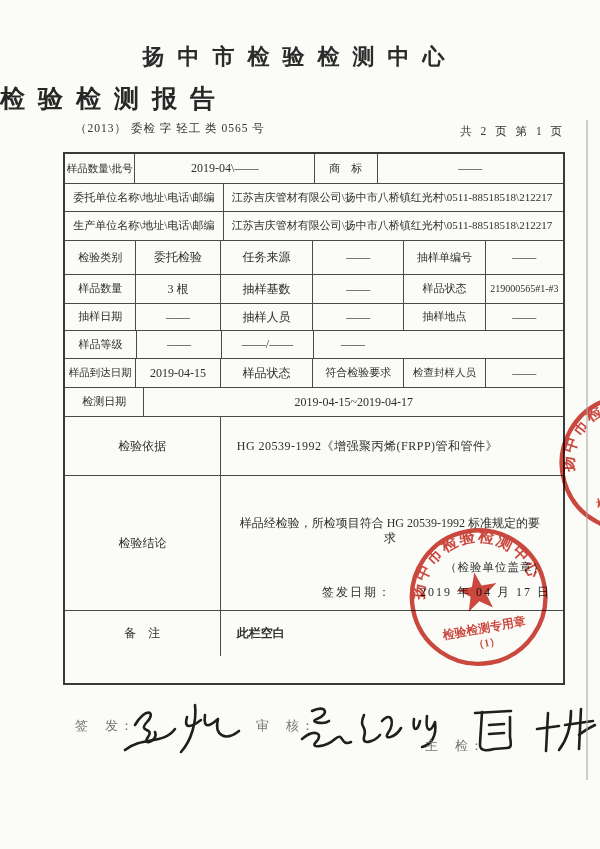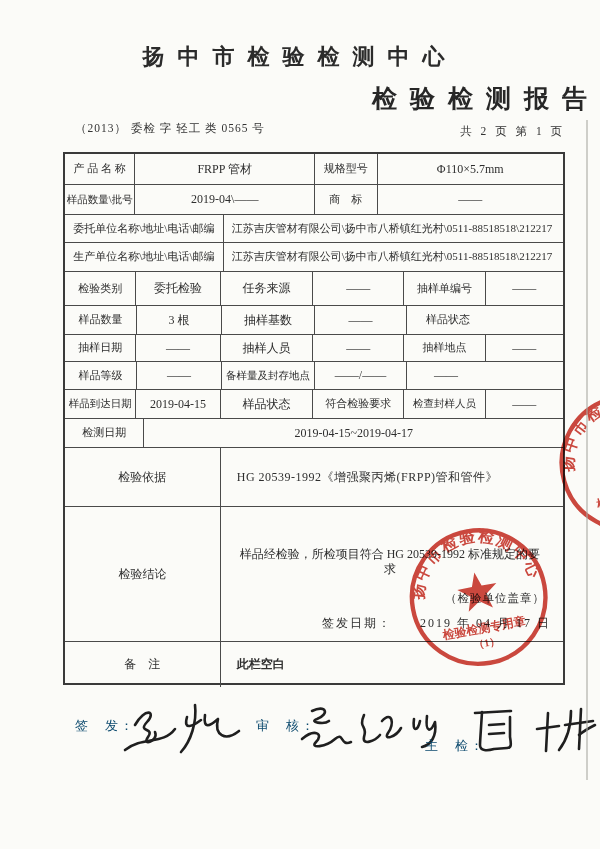--- a/index.html
+++ b/index.html
@@ -2,21 +2,21 @@
 <html><head>
 <meta charset="utf-8">
 <style>
   html,body{margin:0;padding:0;}
   body{width:600px;height:849px;background:#e9e9e6;font-family:"Liberation Serif","DejaVu Serif",serif;}
   .page{position:relative;width:600px;height:849px;background:#fbfbf8;overflow:hidden;color:#2e2e2e;}
   .scan-edge{position:absolute;left:586px;top:120px;width:2px;height:660px;background:rgba(170,170,162,.55);}
 
   
   .org-name{position:absolute;left:0;top:42px;width:600px;text-align:center;font-size:22px;font-weight:700;letter-spacing:13px;color:#2b2b2b;}
-  .report-title{position:absolute;left:0;top:82px;width:600px;text-align:right;font-size:25px;font-weight:700;letter-spacing:13px;color:#272727;}
+  .report-title{position:absolute;left:0;top:82px;width:600px;text-align:left;font-size:25px;font-weight:700;letter-spacing:13px;color:#272727;}
   .meta-line{position:absolute;left:63px;top:121px;width:502px;font-size:11.5px;color:#333;}
   .doc-no{position:absolute;left:12px;top:0;letter-spacing:1px;}
   .page-info{position:absolute;right:0;top:3px;letter-spacing:3px;}
 
   
   .tbl{position:absolute;left:63px;top:152px;width:502px;height:533px;border:2px solid #3a3a3a;box-sizing:border-box;font-size:12px;}
   .row{display:flex;border-bottom:1px solid #4a4a4a;box-sizing:border-box;}
   .row:last-child{border-bottom:none;}
   .cell{border-right:1px solid #4a4a4a;box-sizing:border-box;display:flex;align-items:center;justify-content:center;text-align:center;overflow:hidden;line-height:1.25;}
   .cell:last-child{border-right:none;}
@@ -42,21 +42,21 @@
   .note-cell{justify-content:flex-start;text-align:left;padding-left:16px;font-weight:bold;}
 
   
   .stamp{position:absolute;mix-blend-mode:multiply;opacity:.9;}
   .stamp-main{left:406px;top:524px;transform:rotate(-10deg);}
   .stamp-edge{left:556px;top:390px;transform:rotate(-16deg);}
   .stamp svg text, .stamp svg textPath{font-family:"Liberation Serif","DejaVu Serif",serif;font-weight:700;}
 
   
   .sign-row{position:absolute;left:63px;top:695px;width:520px;height:75px;}
-  .sig-label{position:absolute;font-size:13px;letter-spacing:2px;color:#0c4a6e;top:22px;}
+  .sig-label{position:absolute;font-size:13px;letter-spacing:2px;color:#737373;top:22px;}
   .lab-sign{left:12px;}
   .lab-review{left:193px;}
   .lab-chief{left:362px;margin-top:20px;}
   .sig{position:absolute;top:0;}
   .sig-1{left:52px;}
   .sig-2{left:233px;}
   .sig-3{left:404px;}
   .sig path{fill:none;stroke:#1f1f1f;stroke-width:2.6;stroke-linecap:round;stroke-linejoin:round;}
 </style>
 </head>
@@ -66,26 +66,20 @@
 
   <div class="org-name">扬中市检验检测中心</div>
   <div class="report-title">检验检测报告</div>
   <div class="meta-line">
     <span class="doc-no">（2013） 委检 字 轻工 类 0565 号</span>
     <span class="page-info">共 2 页 第 1 页</span>
   </div>
 
   <div class="tbl">
 
-    <div class="row h31">
-      <div class="cell wA1 fs11">产 品 名 称</div>
-      <div class="cell wA2">FRPP 管材</div>
-      <div class="cell wA3 fs11">规格型号</div>
-      <div class="cell wA4">Φ110×5.7mm</div>
-    </div>
 
     <div class="row h30">
       <div class="cell wA1 fs10">样品数量\批号</div>
       <div class="cell wA2">2019-04\——</div>
       <div class="cell wA3 fs11">商　标</div>
       <div class="cell wA4">——</div>
     </div>
 
     <div class="row h28">
       <div class="cell wB1 fs11">委托单位名称\地址\电话\邮编</div>
@@ -105,35 +99,35 @@
       <div class="cell wC5 fs11">抽样单编号</div>
       <div class="cell wC6">——</div>
     </div>
 
     <div class="row h29">
       <div class="cell wC1 fs11">样品数量</div>
       <div class="cell wC2">3 根</div>
       <div class="cell wC3">抽样基数</div>
       <div class="cell wC4">——</div>
       <div class="cell wC5 fs11">样品状态</div>
+      <div class="cell wC6 num">219000565#1-#3</div>
     </div>
 
     <div class="row h27">
       <div class="cell wC1 fs11">抽样日期</div>
       <div class="cell wC2">——</div>
       <div class="cell wC3">抽样人员</div>
       <div class="cell wC4">——</div>
       <div class="cell wC5 fs11">抽样地点</div>
       <div class="cell wC6">——</div>
     </div>
 
     <div class="row h28">
       <div class="cell wC1 fs11">样品等级</div>
       <div class="cell wC2">——</div>
-      <div class="cell wC3 fs10">备样量及封存地点</div>
       <div class="cell wC4">——/——</div>
       <div class="cell wC6">——</div>
     </div>
 
     <div class="row h29">
       <div class="cell wC1 fs10">样品到达日期</div>
       <div class="cell wC2">2019-04-15</div>
       <div class="cell wC3">样品状态</div>
       <div class="cell wC4 fs11">符合检验要求</div>
       <div class="cell wC5 fs10">检查封样人员</div>

